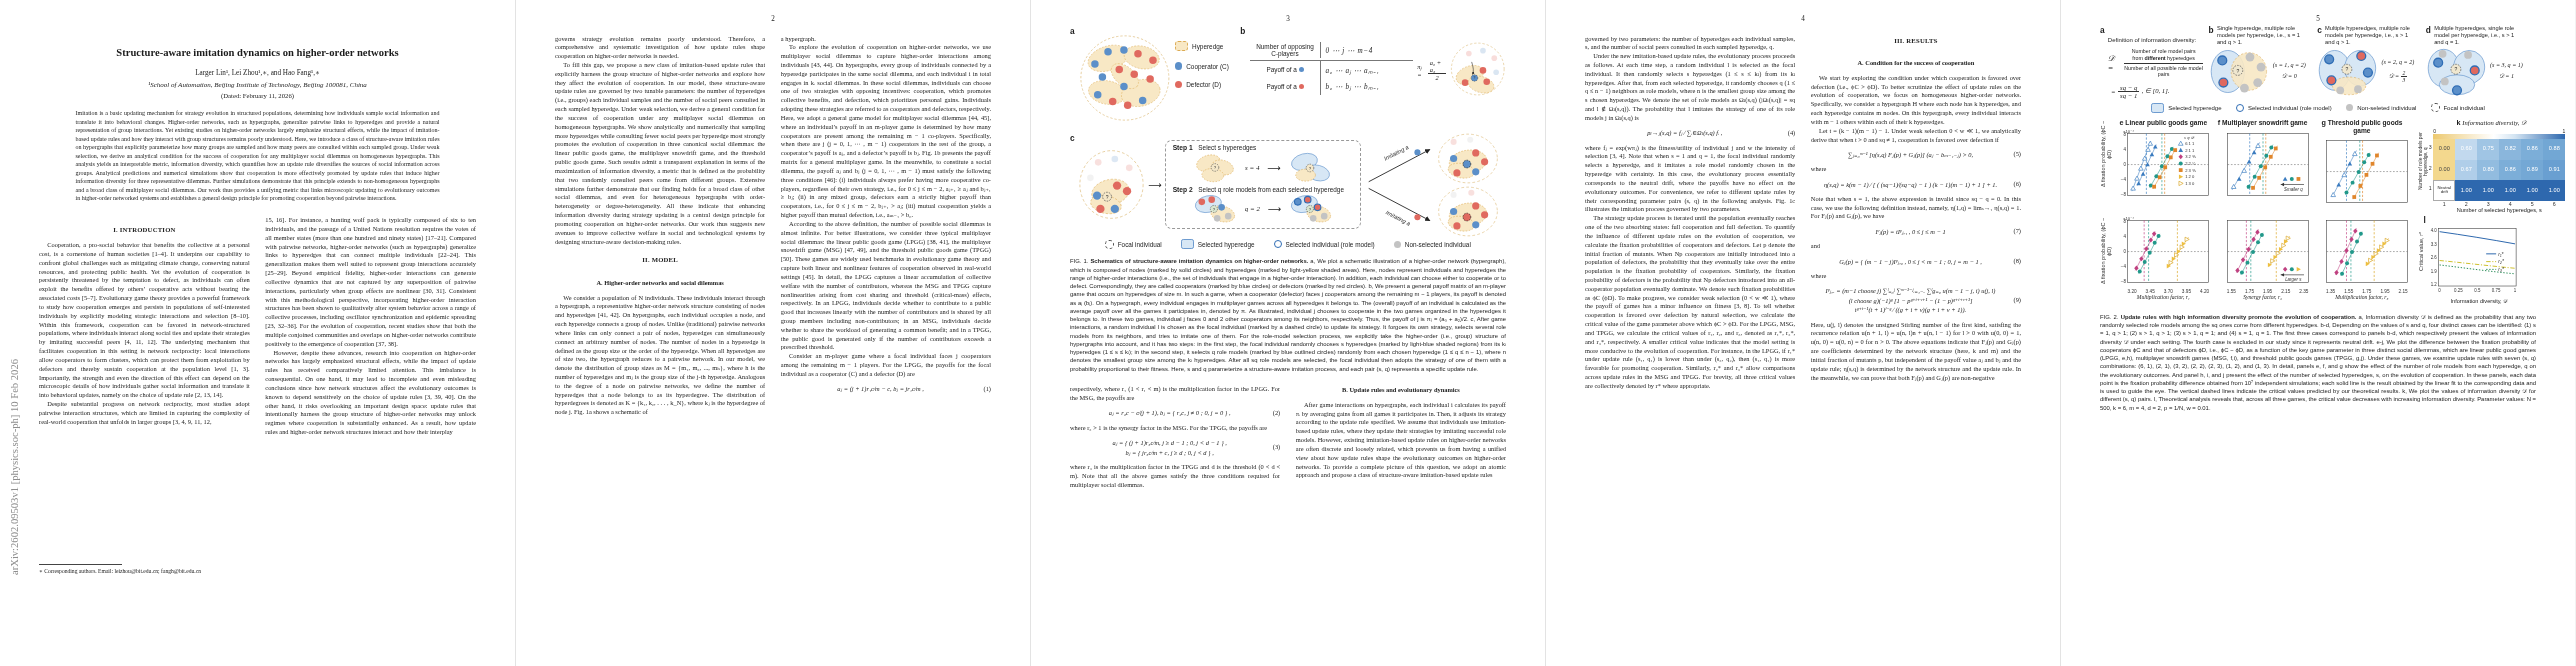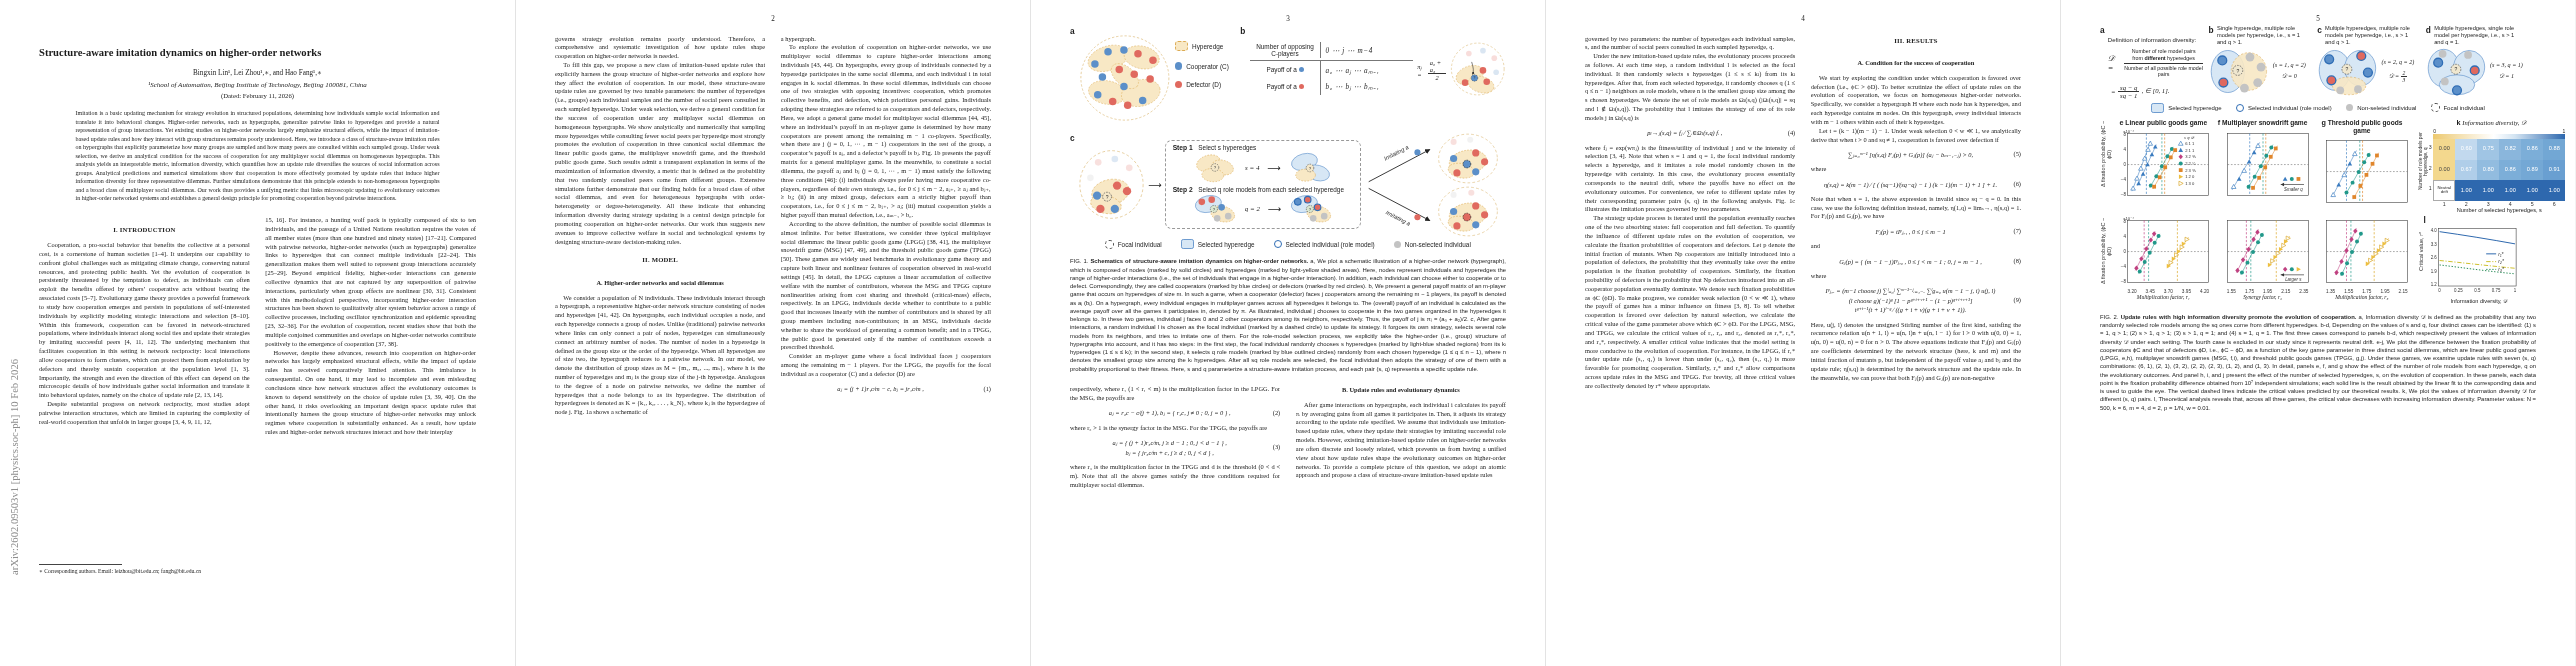--- a/index.html
+++ b/index.html
@@ -18,21 +18,21 @@
   p.noind{margin:0;text-indent:0;}
   .sechead{text-align:center;font-weight:bold;font-size:6.7px;margin:9px 0 6.7px;letter-spacing:0.2px;}
   .subhead{text-align:center;font-weight:bold;font-size:6.4px;margin:7.8px 0 5.6px;}
   .eq{display:flex;align-items:center;gap:3.3px;margin:5.6px 0;}
   .eq-body{flex:1;text-align:center;font-style:italic;font-size:6.4px;white-space:pre-line;line-height:1.5;}
   .eq-num{font-style:normal;font-size:6.4px;}
   .inline-word{margin:2.2px 0;}
   
   .arxiv{position:absolute;left:9px;top:575px;transform:rotate(-90deg);transform-origin:0 0;
          white-space:nowrap;font-size:10.6px;color:#8d8d8d;}
-  .title{margin-top:22px;text-align:left;font-size:10.6px;font-weight:bold;}
+  .title{margin-top:22px;text-align:center;font-size:10.6px;font-weight:bold;}
   .authors{text-align:center;font-size:7.2px;margin-top:10px;}
   .affil{text-align:center;font-size:7px;font-style:italic;margin-top:4.4px;}
   .dated{text-align:center;font-size:6.7px;margin-top:3.3px;}
   .abstract{width:364px;margin:10px auto 0;text-align:justify;font-size:6px;line-height:1.42;}
   .fnblock{margin-top:auto;padding-bottom:7.8px;}
   .fnrule{width:83px;border-top:0.6px solid #444;margin-bottom:2.8px;}
   .fntext{font-size:5.6px;line-height:1.35;text-align:left;}
   
   .figwrap{font-family:"Liberation Sans","DejaVu Sans",sans-serif;}
   .plabel{font-weight:bold;font-size:8.3px;font-family:"Liberation Sans","DejaVu Sans",sans-serif;}
@@ -106,21 +106,21 @@
     <path id="mRT" d="M-3.2,-4 L4.4,0 L-3.2,4 Z" fill="#eebf3f"></path>
     <path id="mRTO" d="M-3.2,-4 L4.4,0 L-3.2,4 Z" fill="#fff" stroke="#d9a520" stroke-width="1.2"></path>
   </defs>
 </svg>
 
 <div class="pages">
 
   <div class="page">
     <div class="arxiv">arXiv:2602.09503v1  [physics.soc-ph]  10 Feb 2026</div>
     <div class="title">Structure-aware imitation dynamics on higher-order networks</div>
-    <div class="authors">Bingxin Lin¹, Lei Zhou¹,∗, and Hao Fang¹,∗</div>
+    <div class="authors">Larger Lin¹, Lei Zhou¹,∗, and Hao Fang¹,∗</div>
     <div class="affil">¹School of Automation, Beijing Institute of Technology, Beijing 100081, China</div>
     <div class="dated">(Dated: February 11, 2026)</div>
     <div class="abstract">Imitation is a basic updating mechanism for strategy evolution in structured populations, determining how individuals sample social information and translate it into behavioral changes. Higher-order networks, such as hypergraphs, generalize pairwise links to hyperedges and provide a natural representation of group interactions. Yet existing studies on higher-order networks largely emphasize structural effects, while the impact of imitation-based update rules and how they interact with group structures remains poorly understood. Here, we introduce a class of structure-aware imitation rules on hypergraphs that explicitly parameterize how many groups are sampled and how many peers are consulted within each sampled group. Under weak selection, we derive an analytical condition for the success of cooperation for any multiplayer social dilemmas on homogeneous hypergraphs. This analysis yields an interpretable metric, information diversity, which quantifies how an update rule diversifies the sources of social information across groups. Analytical predictions and numerical simulations show that cooperation is more effectively promoted by update rules that induce higher information diversity for three representative dilemmas. Further simulations demonstrate that this principle extends to non-homogeneous hypergraphs and a broad class of multiplayer social dilemmas. Our work thus provides a unifying metric that links microscopic updating to evolutionary outcomes in higher-order networked systems and establishes a general design principle for promoting cooperation beyond pairwise interactions.</div>
     <div class="twocol" style="margin-top:13.3px;">
       <div class="col" style="height:367px;">
         <div class="sechead">I.   INTRODUCTION</div>
         <p class="para">Cooperation, a pro-social behavior that benefits the collective at a personal cost, is a cornerstone of human societies [1–4]. It underpins our capability to confront global challenges such as mitigating climate change, conserving natural resources, and protecting public health. Yet the evolution of cooperation is persistently threatened by the temptation to defect, as individuals can often exploit the benefits offered by others’ cooperative acts without bearing the associated costs [5–7]. Evolutionary game theory provides a powerful framework to study how cooperation emerges and persists in populations of self-interested individuals by explicitly modeling strategic interactions and selection [8–10]. Within this framework, cooperation can be favored in network-structured populations, where individuals interact along social ties and update their strategies by imitating successful peers [4, 11, 12]. The underlying mechanism that facilitates cooperation in this setting is network reciprocity: local interactions allow cooperators to form clusters, which can protect them from exploitation by defectors and thereby sustain cooperation at the population level [1, 3]. Importantly, the strength and even the direction of this effect can depend on the microscopic details of how individuals gather social information and translate it into behavioral updates, namely on the choice of update rule [2, 13, 14].</p>
         <p class="para">Despite substantial progress on network reciprocity, most studies adopt pairwise interaction structures, which are limited in capturing the complexity of real-world cooperation that unfolds in larger groups [3, 4, 9, 11, 12,</p>
         <div class="fnblock">
           <div class="fnrule"></div>

